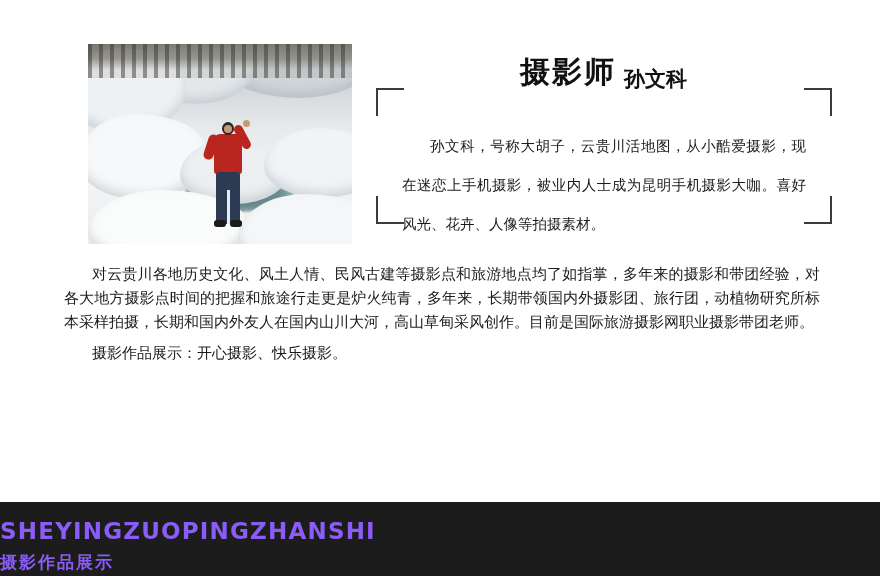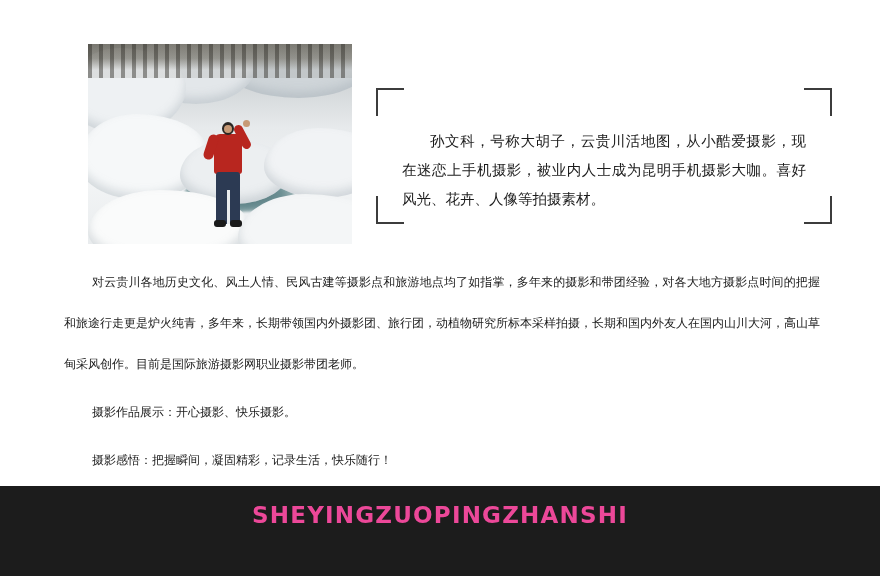--- a/index.html
+++ b/index.html
@@ -132,52 +132,52 @@
   .br-tl { left: 0;   top: 0;    border-left: 2px solid #3c3c3c; border-top: 2px solid #3c3c3c; }
   .br-tr { right: 0;  top: 0;    border-right: 2px solid #3c3c3c; border-top: 2px solid #3c3c3c; }
   .br-bl { left: 0;   bottom: 0; border-left: 2px solid #3c3c3c; border-bottom: 2px solid #3c3c3c; }
   .br-br { right: 0;  bottom: 0; border-right: 2px solid #3c3c3c; border-bottom: 2px solid #3c3c3c; }
   .bracket-box .intro {
     position: absolute;
     left: 26px;
     top: 24px;
     width: 404px;
     font-size: 14.5px;
-    line-height: 29px;
+    line-height: 39px;
     text-indent: 28px;
     color: #1b1b1b;
     text-align: justify;
   }
 
   
   .body-copy {
     position: absolute;
     left: 64px;
     top: 262px;
     width: 756px;
   }
   .body-copy p {
     margin: 0 0 7px 0;
-    font-size: 12px;
-    line-height: 41px;
+    font-size: 15px;
+    line-height: 24px;
     color: #1b1b1b;
     text-indent: 28px;
     text-align: justify;
   }
 
   
   .banner {
     position: absolute;
     left: 0;
     bottom: 0;
     width: 880px;
-    height: 90px;
+    height: 74px;
     background: #1c1c1c;
-    color: #ec4899;
-    text-align: center;
+    color: #8b5cf6;
+    text-align: left;
   }
   .banner .en {
     font-family: "DejaVu Sans", sans-serif;
     font-weight: bold;
     font-size: 23px;
     letter-spacing: 1.2px;
     margin-top: 16px;
   }
   .banner .cn {
     font-family: "DejaVu Sans", sans-serif;
@@ -215,33 +215,36 @@
           <div class="p-legs"></div>
           <div class="p-gap"></div>
           <div class="p-shoeL"></div>
           <div class="p-shoeR"></div>
           <div class="p-head"></div>
           <div class="p-face"></div>
         </div>
       </div>
     </div>
 
+    <div class="headline">
+      <span class="role">摄影师</span><span class="name">孙文科</span>
+    </div>
 
     <div class="bracket-box">
       <span class="br br-tl"></span>
       <span class="br br-tr"></span>
       <span class="br br-bl"></span>
       <span class="br br-br"></span>
       <p class="intro">孙文科，号称大胡子，云贵川活地图，从小酷爱摄影，现在迷恋上手机摄影，被业内人士成为昆明手机摄影大咖。喜好风光、花卉、人像等拍摄素材。</p>
     </div>
   </div>
 
   <div class="body-copy">
     <p>对云贵川各地历史文化、风土人情、民风古建等摄影点和旅游地点均了如指掌，多年来的摄影和带团经验，对各大地方摄影点时间的把握和旅途行走更是炉火纯青，多年来，长期带领国内外摄影团、旅行团，动植物研究所标本采样拍摄，长期和国内外友人在国内山川大河，高山草甸采风创作。目前是国际旅游摄影网职业摄影带团老师。</p>
     <p>摄影作品展示：开心摄影、快乐摄影。</p>
-    <p>摄影感悟：把握瞬间，凝固精彩，记录生活，快乐随行！</p>
   </div>
 
   <div class="banner">
     <div class="en">SHEYINGZUOPINGZHANSHI</div>
+    <div class="cn">摄影作品展示</div>
   </div>
 
 </div>
 
 </body></html>

